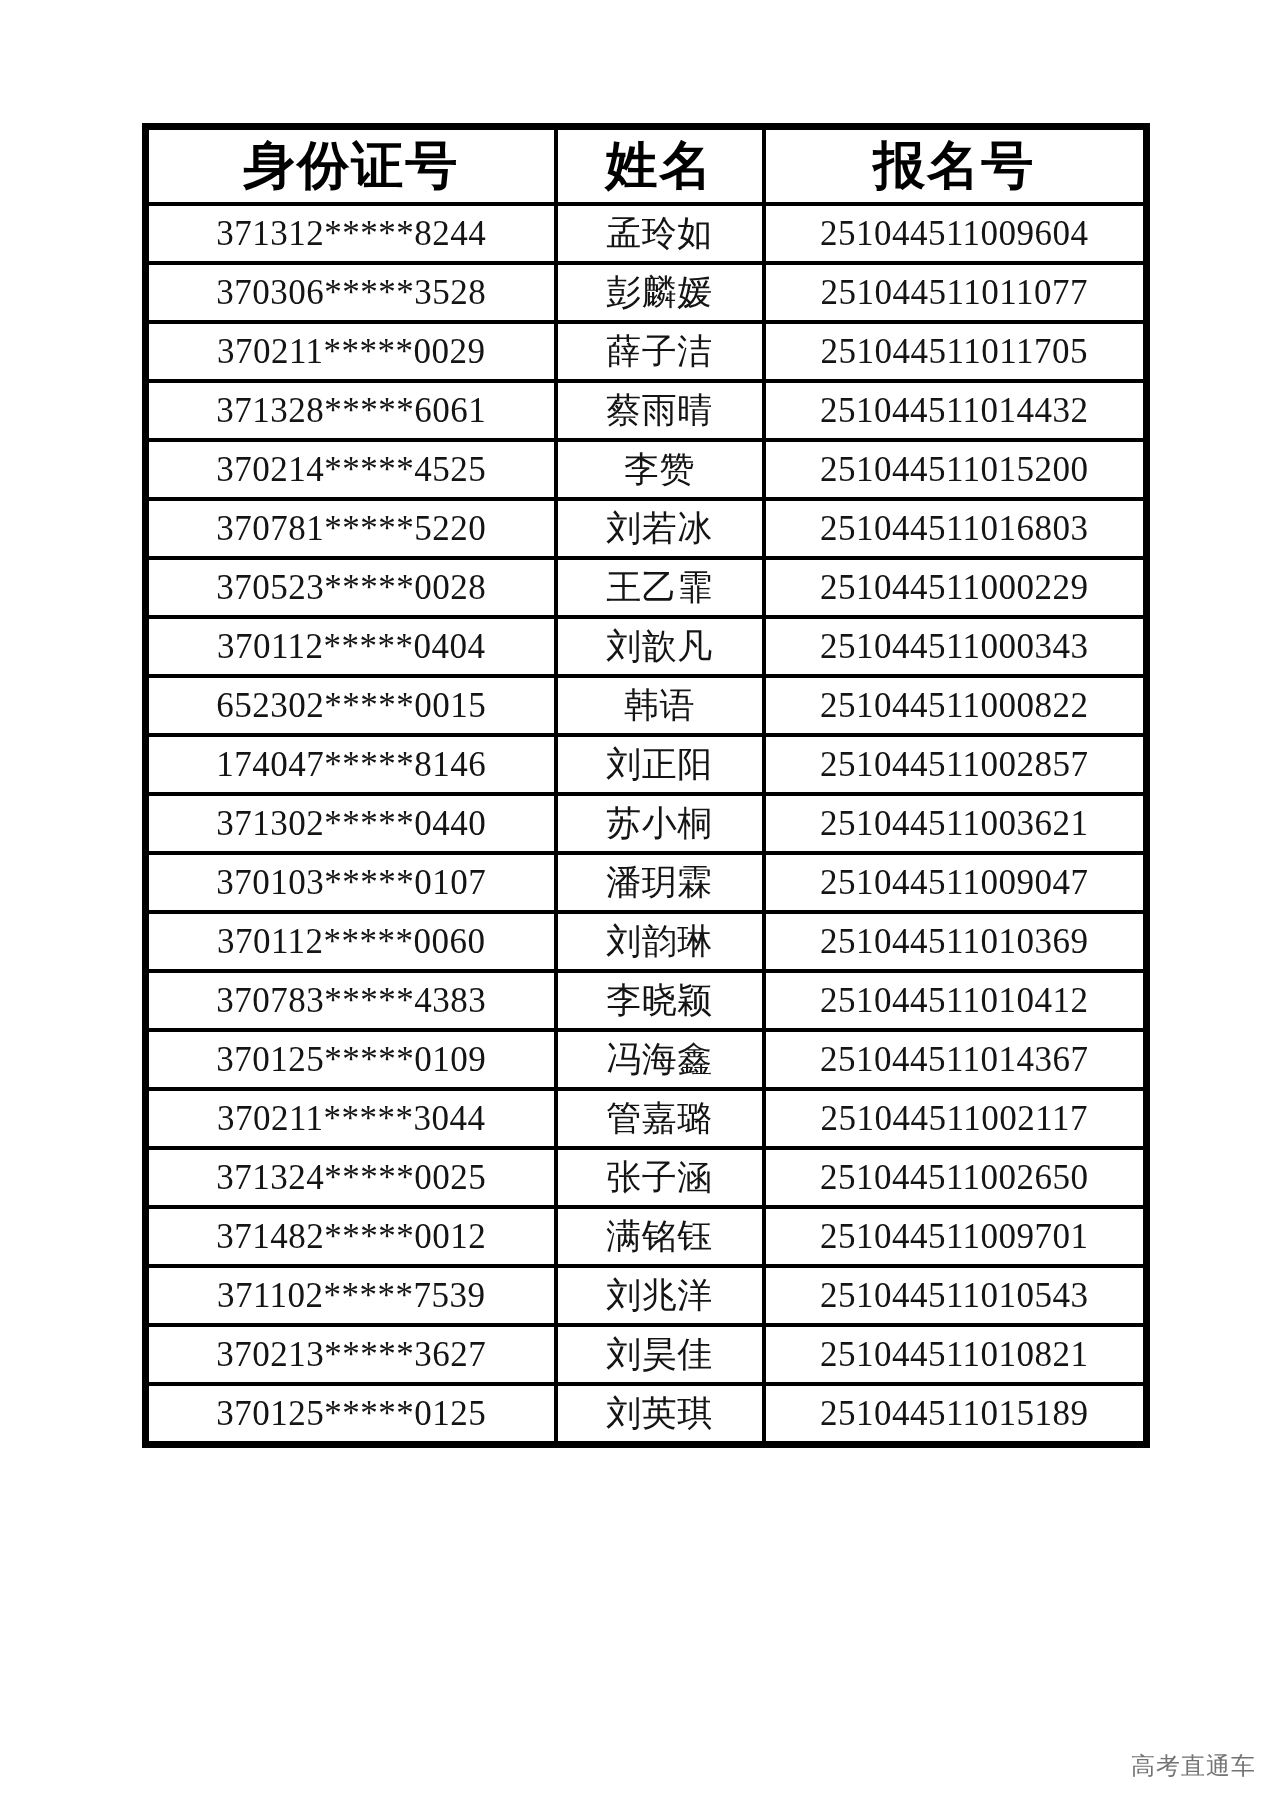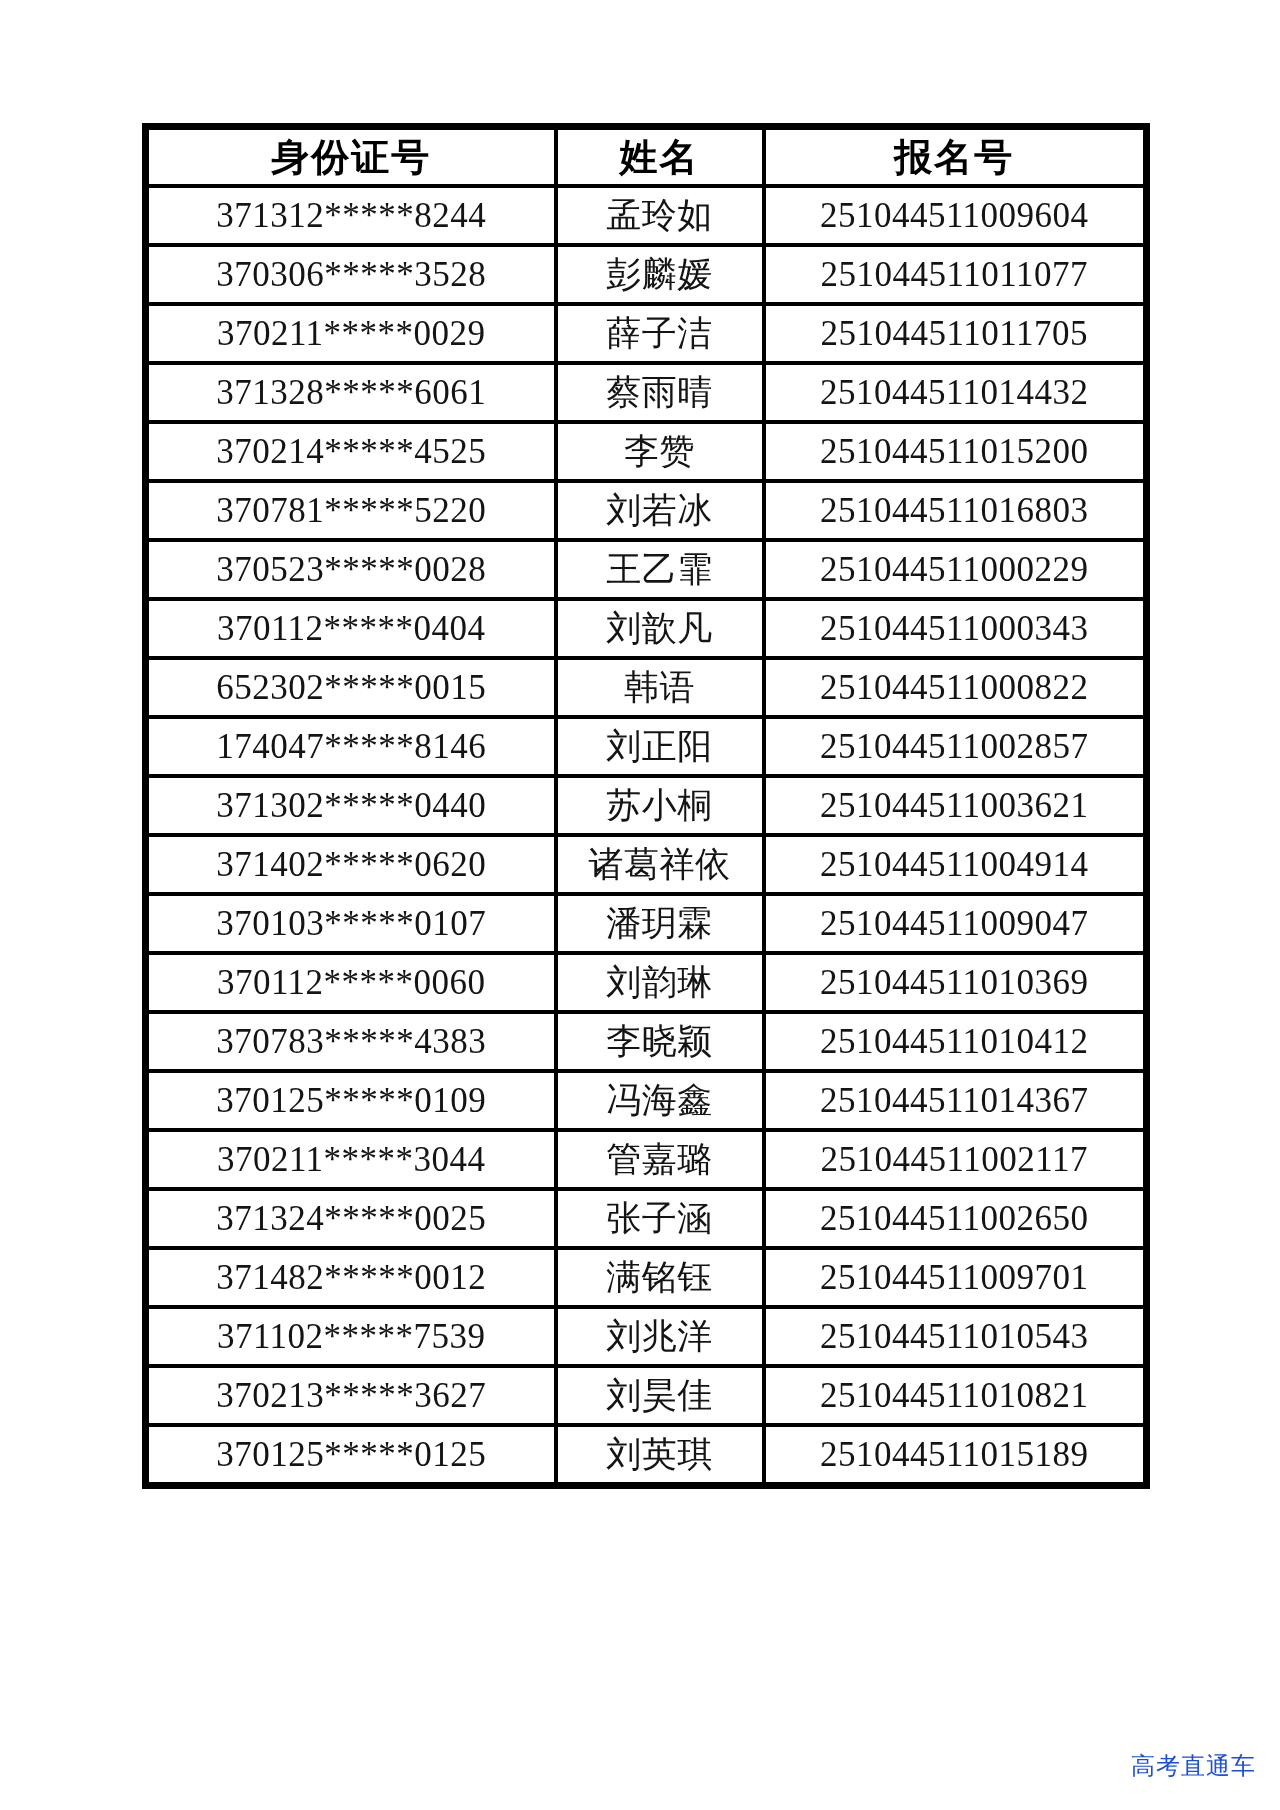--- a/index.html
+++ b/index.html
@@ -27,21 +27,21 @@
   table.roster col.c-id   { width: 410px; }
   table.roster col.c-name { width: 208px; }
   table.roster col.c-reg  { width: 383px; }
   table.roster th {
     border: 4px solid #000000;
     height: 52px;
     text-align: center;
     vertical-align: middle;
     font-family: "Liberation Sans", sans-serif;
     font-weight: bold;
-    font-size: 38px;
+    font-size: 52px;
     color: #000000;
     letter-spacing: 2px;
   }
   table.roster td {
     border: 4px solid #000000;
     height: 53px;
     text-align: center;
     vertical-align: middle;
     font-size: 35px;
     color: #141414;
@@ -125,25 +125,20 @@
           <td>174047*****8146</td>
           <td>刘正阳</td>
           <td>251044511002857</td>
         </tr>
         <tr>
           <td>371302*****0440</td>
           <td>苏小桐</td>
           <td>251044511003621</td>
         </tr>
         <tr>
-          <td>371402*****0620</td>
-          <td>诸葛祥依</td>
-          <td>251044511004914</td>
-        </tr>
-        <tr>
           <td>370103*****0107</td>
           <td>潘玥霖</td>
           <td>251044511009047</td>
         </tr>
         <tr>
           <td>370112*****0060</td>
           <td>刘韵琳</td>
           <td>251044511010369</td>
         </tr>
         <tr>
@@ -182,15 +177,15 @@
           <td>251044511010821</td>
         </tr>
         <tr>
           <td>370125*****0125</td>
           <td>刘英琪</td>
           <td>251044511015189</td>
         </tr>
       </tbody>
   </table>
 
-  <div class="watermark" style="color: #1d4ed8; text-align: center;">高考直通车</div>
+  <div class="watermark" style="color: #737373; text-align: center;">高考直通车</div>
 
 </div>
 
 </body></html>

